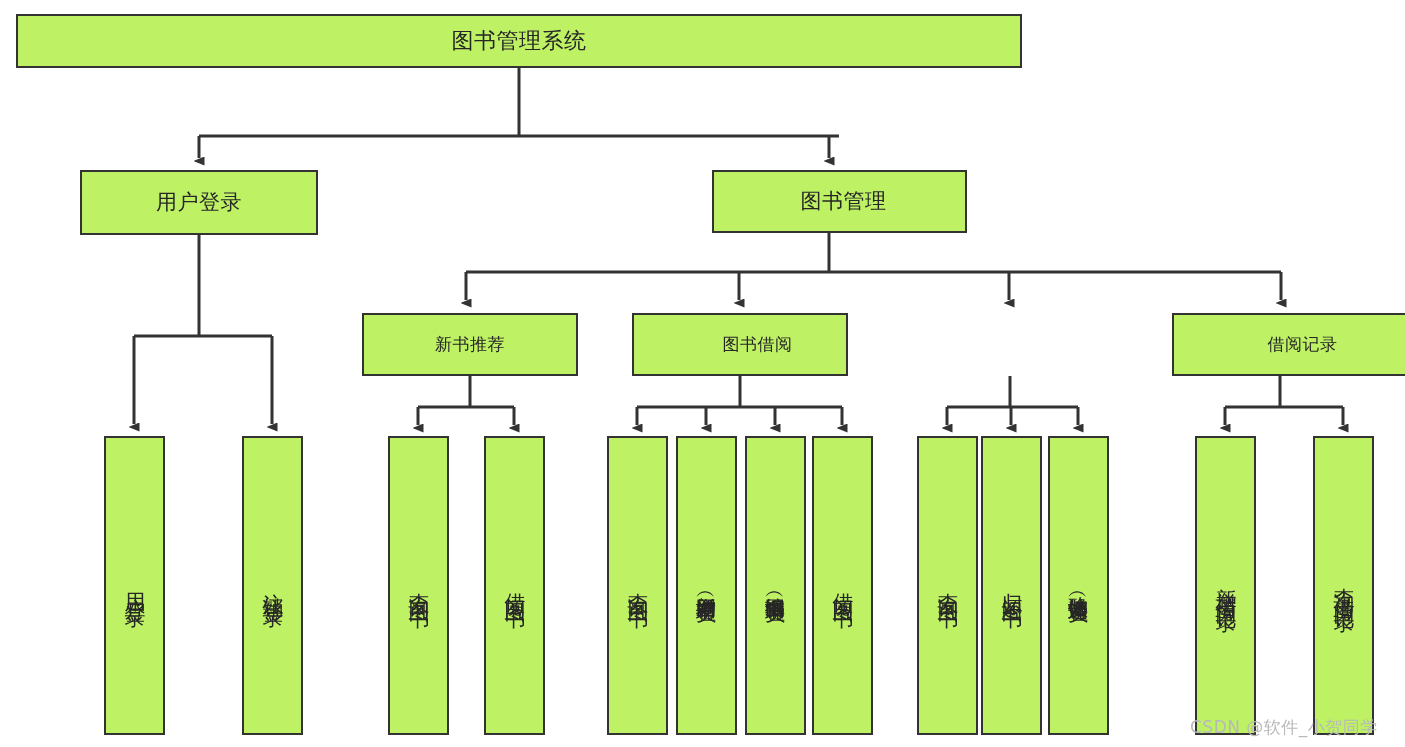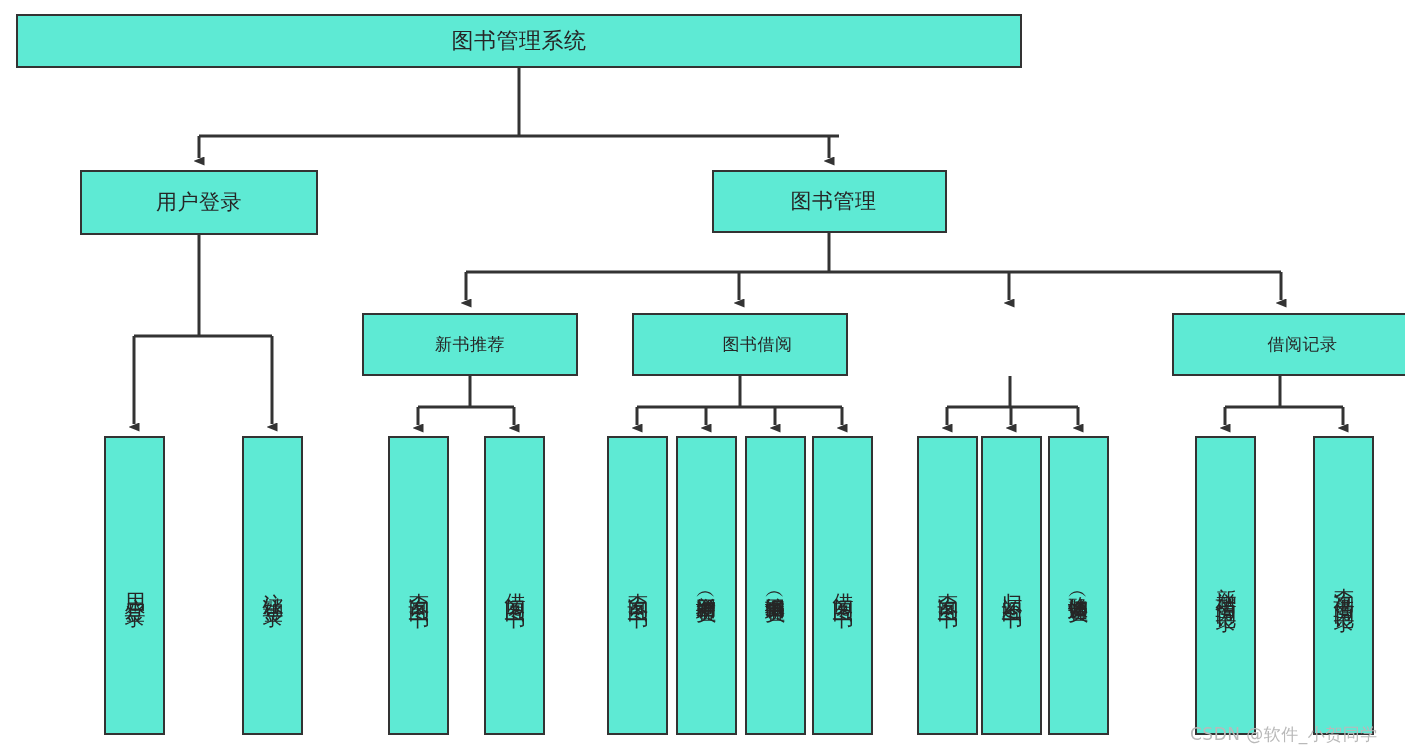--- a/index.html
+++ b/index.html
@@ -23,21 +23,21 @@
     left: 0;
     top: 0;
     width: 1405px;
     height: 747px;
     pointer-events: none;
   }
   .node {
     position: absolute;
     box-sizing: border-box;
     border: 2.5px solid #333333;
-    background: #5eead4;
+    background: #bef264;
     display: flex;
     align-items: center;
     justify-content: center;
     color: #1a1a1a;
   }
   .node .label {
     font-size: 21px;
     line-height: 1.12;
     letter-spacing: 0.5px;
     white-space: nowrap;
@@ -69,21 +69,20 @@
     font-size: 20px;
   }
 
   .watermark {
     position: absolute;
     font-size: 17px;
     color: #b9b9b9;
     white-space: nowrap;
     letter-spacing: 0.5px;
     font-family: "DejaVu Sans", "Liberation Sans", sans-serif;
-    margin-top: 7px;
   }
 </style>
 </head>
 <body>
 
 <div id="canvas">
 
   <svg class="edges" viewBox="0 0 1405 747" xmlns="http://www.w3.org/2000/svg">
     <defs>
       <marker id="ah" markerWidth="9" markerHeight="11" refX="1.5" refY="5.5" orient="auto" markerUnits="userSpaceOnUse">
@@ -134,21 +133,21 @@
     </g>
   </svg>
 
   <div class="node root" style="left:16px; top:14px; width:1006px; height:54px;">
     <span class="label">图书管理系统</span>
   </div>
 
   <div class="node lvl1" style="left:80px; top:170px; width:238px; height:65px;">
     <span class="label">用户登录</span>
   </div>
-  <div class="node lvl1" style="left:712px; top:170px; width:235px; height:63px;padding-left:8px;">
+  <div class="node lvl1" style="left:712px; top:170px; width:255px; height:63px;padding-left:8px;">
     <span class="label">图书管理</span>
   </div>
 
   <div class="node lvl2" style="left:362px; top:313px; width:216px; height:63px;">
     <span class="label">新书推荐</span>
   </div>
   <div class="node lvl2" style="left:632px; top:313px; width:216px; height:63px;padding-left:35px;">
     <span class="label">图书借阅</span>
   </div>
   <div class="node lvl2" style="left:1172px; top:313px; width:261px; height:63px;">

